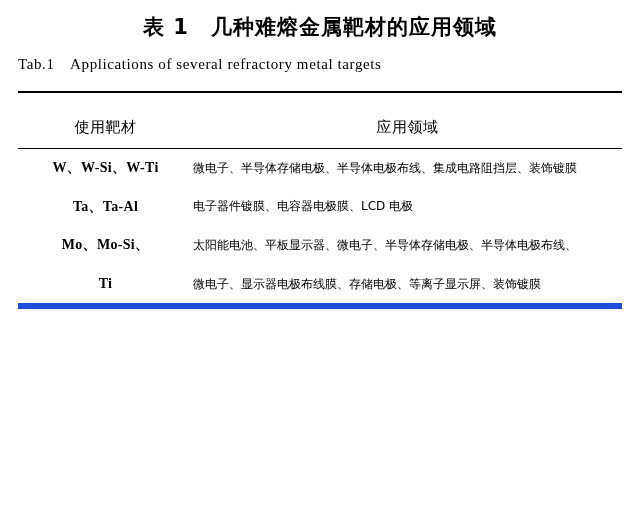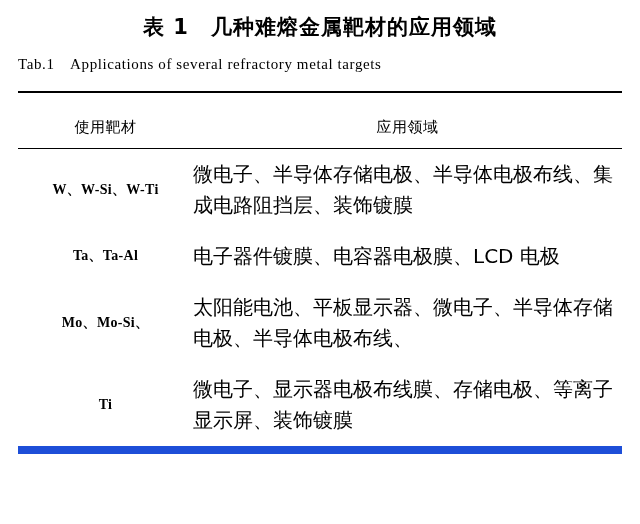--- a/index.html
+++ b/index.html
@@ -55,38 +55,38 @@
     text-align: center;
     letter-spacing: 0.5px;
   }
   .rule-top {
     border-top: 2px solid #000;
   }
   .rule-mid {
     border-top: 1px solid #000;
   }
   .rule-bot {
-    border-bottom: 8px solid #1d4ed8;
+    border-bottom: 6px solid #1d4ed8;
   }
   table.tbl tbody td {
     vertical-align: middle;
     padding: 10px 0;
   }
   td.col-mat {
     width: 175px;
     text-align: center;
     font-family: "Liberation Serif", serif;
     font-size: 14px;
     letter-spacing: 0.3px;
     padding-right: 4px;
     font-weight: bold;
   }
   td.col-app {
     font-family: "DejaVu Sans", sans-serif;
-    font-size: 20px;
+    font-size: 12px;
     line-height: 1.55;
     padding-left: 14px;
     padding-right: 8px;
     text-align: left;
   }
   .hdr-mat { width: 175px; }
 </style>
 </head>
 <body>
 

